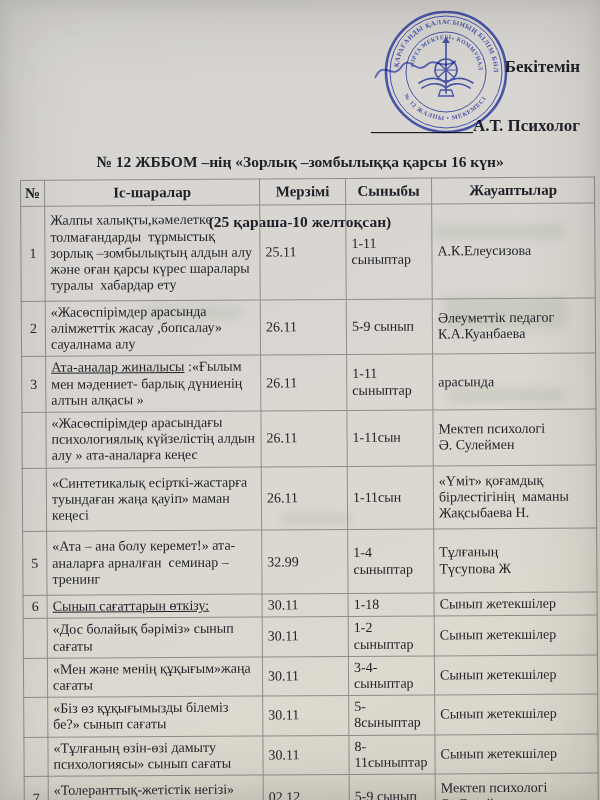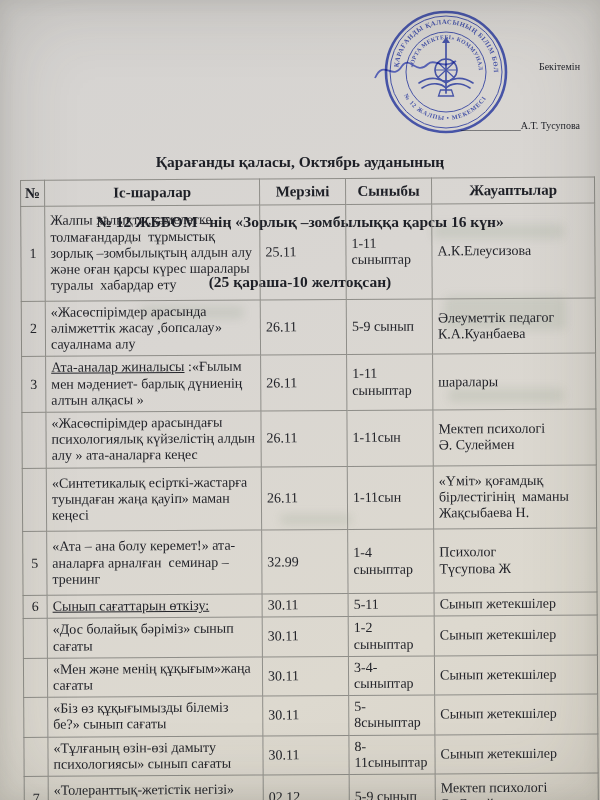--- a/index.html
+++ b/index.html
@@ -10,21 +10,21 @@
     color:#23242a;
     -webkit-font-smoothing:antialiased;
   }
   .vignette{position:absolute;inset:0;pointer-events:none;
     box-shadow:inset 0 0 80px rgba(60,58,52,.20), inset 0 0 18px rgba(70,66,60,.10);z-index:9;}
   
   .bleed{position:absolute;background:rgba(125,145,120,.16);filter:blur(4px);border-radius:6px;z-index:0;}
 
   .approval{
     position:absolute;top:18px;right:20px;z-index:2;
-    text-align:right;font-weight:normal;font-size:10px;line-height:19.5px;
+    text-align:right;font-weight:bold;font-size:17px;line-height:19.5px;
     white-space:pre;color:#1e2027;
   }
   .doc-title{
     position:absolute;top:112px;left:0;width:100%;z-index:1;
     text-align:center;font-weight:bold;font-size:15.5px;line-height:20px;
     white-space:pre-wrap;color:#1e2027;
   }
   .signature{position:absolute;left:372px;top:52px;z-index:2;}
   .stamp{
     position:absolute;left:380px;top:6px;width:132px;height:132px;z-index:3;
@@ -54,21 +54,21 @@
 <body>
 
 <div class="bleed" style="left:432px;top:224px;width:132px;height:15px;"></div>
 <div class="bleed" style="left:444px;top:296px;width:122px;height:34px;"></div>
 <div class="bleed" style="left:140px;top:306px;width:104px;height:13px;"></div>
 <div class="bleed" style="left:448px;top:388px;width:116px;height:15px;"></div>
 <div class="bleed" style="left:280px;top:514px;width:72px;height:11px;"></div>
 
 <div class="approval">
   <div>Бекітемін</div>
-  <div>____________А.Т. Тусупова</div>
+  <div>____________А.Т. Психолог</div>
 </div>
 
 <svg class="signature" width="96" height="36" viewBox="0 0 96 36">
   <path d="M3 26 C 12 6, 20 30, 30 14 C 38 3, 44 24, 56 12 C 63 6, 70 18, 84 9" fill="none" stroke="#2e3cab" stroke-width="1.8" opacity=".75"></path>
 </svg>
 
 <svg class="stamp" viewBox="-66 -66 132 132">
   <defs>
     <path id="arcTop" d="M -48 0 A 48 48 0 1 1 48 0"></path>
     <path id="arcBottom" d="M -48 0 A 48 48 0 1 0 48 0"></path>
@@ -95,21 +95,20 @@
     <line x1="-8" y1="-9.5" x2="8" y2="5.5" stroke-width="1.2"></line>
     <line x1="-8" y1="5.5" x2="8" y2="-9.5" stroke-width="1.2"></line>
     <path d="M -27 11 C -15 3 -5 7 0 11 C 5 7 15 3 27 11" stroke-width="1.6"></path>
     <path d="M -24 16 C -13 9 -4 12 0 16 C 4 12 13 9 24 16" stroke-width="1.6"></path>
     <path d="M -4 -29 L 0 -35 L 4 -29 Z" fill="#3b4ec4" stroke="none"></path>
     <path d="M -5.5 18 h 11 l 2 6 h -15 z" stroke-width="1.3"></path>
   </g>
 </svg>
 
 <div class="doc-title">
-  <div>Қарағанды қаласы, Октябрь ауданының</div>
   <div>№ 12 ЖББОМ –нің «Зорлық –зомбылыққа қарсы 16 күн»</div>
   <div>(25 қараша-10 желтоқсан)</div>
 </div>
 
 <table class="events">
   <colgroup>
     <col style="width:24px">
       <col style="width:215px">
       <col style="width:86px">
       <col style="width:86px">
@@ -138,21 +137,21 @@
     <td class="c-date">26.11</td>
     <td class="c-grade">5-9 сынып</td>
     <td class="c-resp">Әлеуметтік педагог
 К.А.Куанбаева</td>
   </tr>
       <tr>
     <td class="c-num">3</td>
     <td class="c-event"><span class="u">Ата-аналар жиналысы</span><span> :«Ғылым мен мәдениет- барлық дүниенің алтын алқасы »</span></td>
     <td class="c-date">26.11</td>
     <td class="c-grade">1-11 сыныптар</td>
-    <td class="c-resp">шаралары</td>
+    <td class="c-resp">арасында</td>
   </tr>
       <tr>
     <td class="c-num"></td>
     <td class="c-event"><span class="u"></span><span>«Жасөспірімдер арасындағы психологиялық күйзелістің алдын алу » ата-аналарға кеңес</span></td>
     <td class="c-date">26.11</td>
     <td class="c-grade">1-11сын</td>
     <td class="c-resp">Мектеп психологі
 Ә. Сулеймен</td>
   </tr>
       <tr>
@@ -162,28 +161,28 @@
     <td class="c-grade">1-11сын</td>
     <td class="c-resp">«Үміт» қоғамдық
 бірлестігінің  маманы
 Жақсыбаева Н.</td>
   </tr>
       <tr>
     <td class="c-num">5</td>
     <td class="c-event"><span class="u"></span><span>«Ата – ана болу керемет!» ата-аналарға арналған  семинар – тренинг</span></td>
     <td class="c-date">32.99</td>
     <td class="c-grade">1-4 сыныптар</td>
-    <td class="c-resp">Психолог
+    <td class="c-resp">Тұлғаның
 Түсупова Ж</td>
   </tr>
       <tr>
     <td class="c-num">6</td>
     <td class="c-event"><span class="u">Сынып сағаттарын өткізу:</span><span></span></td>
     <td class="c-date">30.11</td>
-    <td class="c-grade">5-11</td>
+    <td class="c-grade">1-18</td>
     <td class="c-resp">Сынып жетекшілер</td>
   </tr>
       <tr>
     <td class="c-num"></td>
     <td class="c-event"><span class="u"></span><span>«Дос болайық бәріміз» сынып сағаты</span></td>
     <td class="c-date">30.11</td>
     <td class="c-grade">1-2 сыныптар</td>
     <td class="c-resp">Сынып жетекшілер</td>
   </tr>
       <tr>

